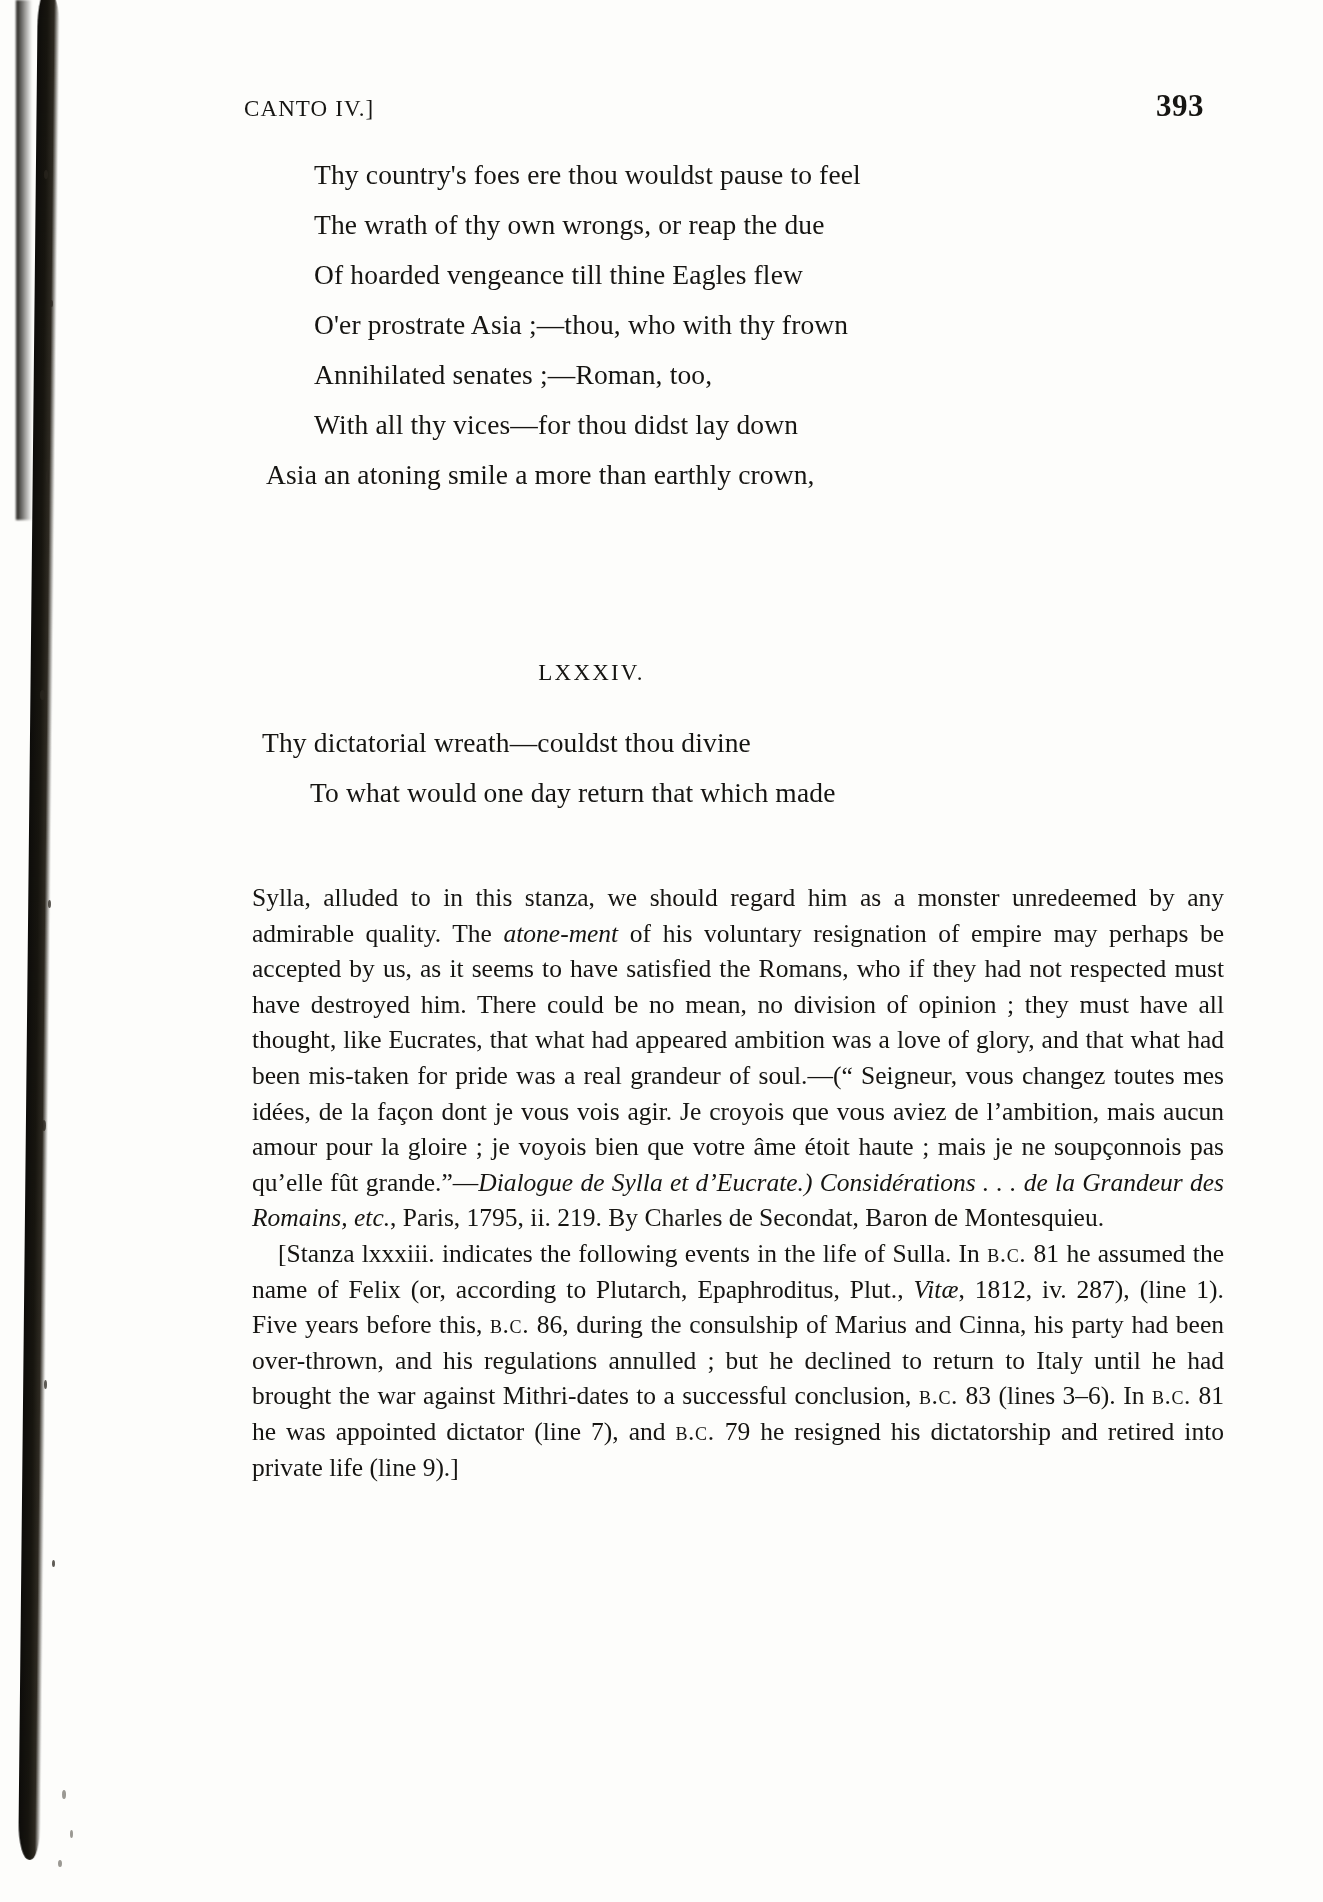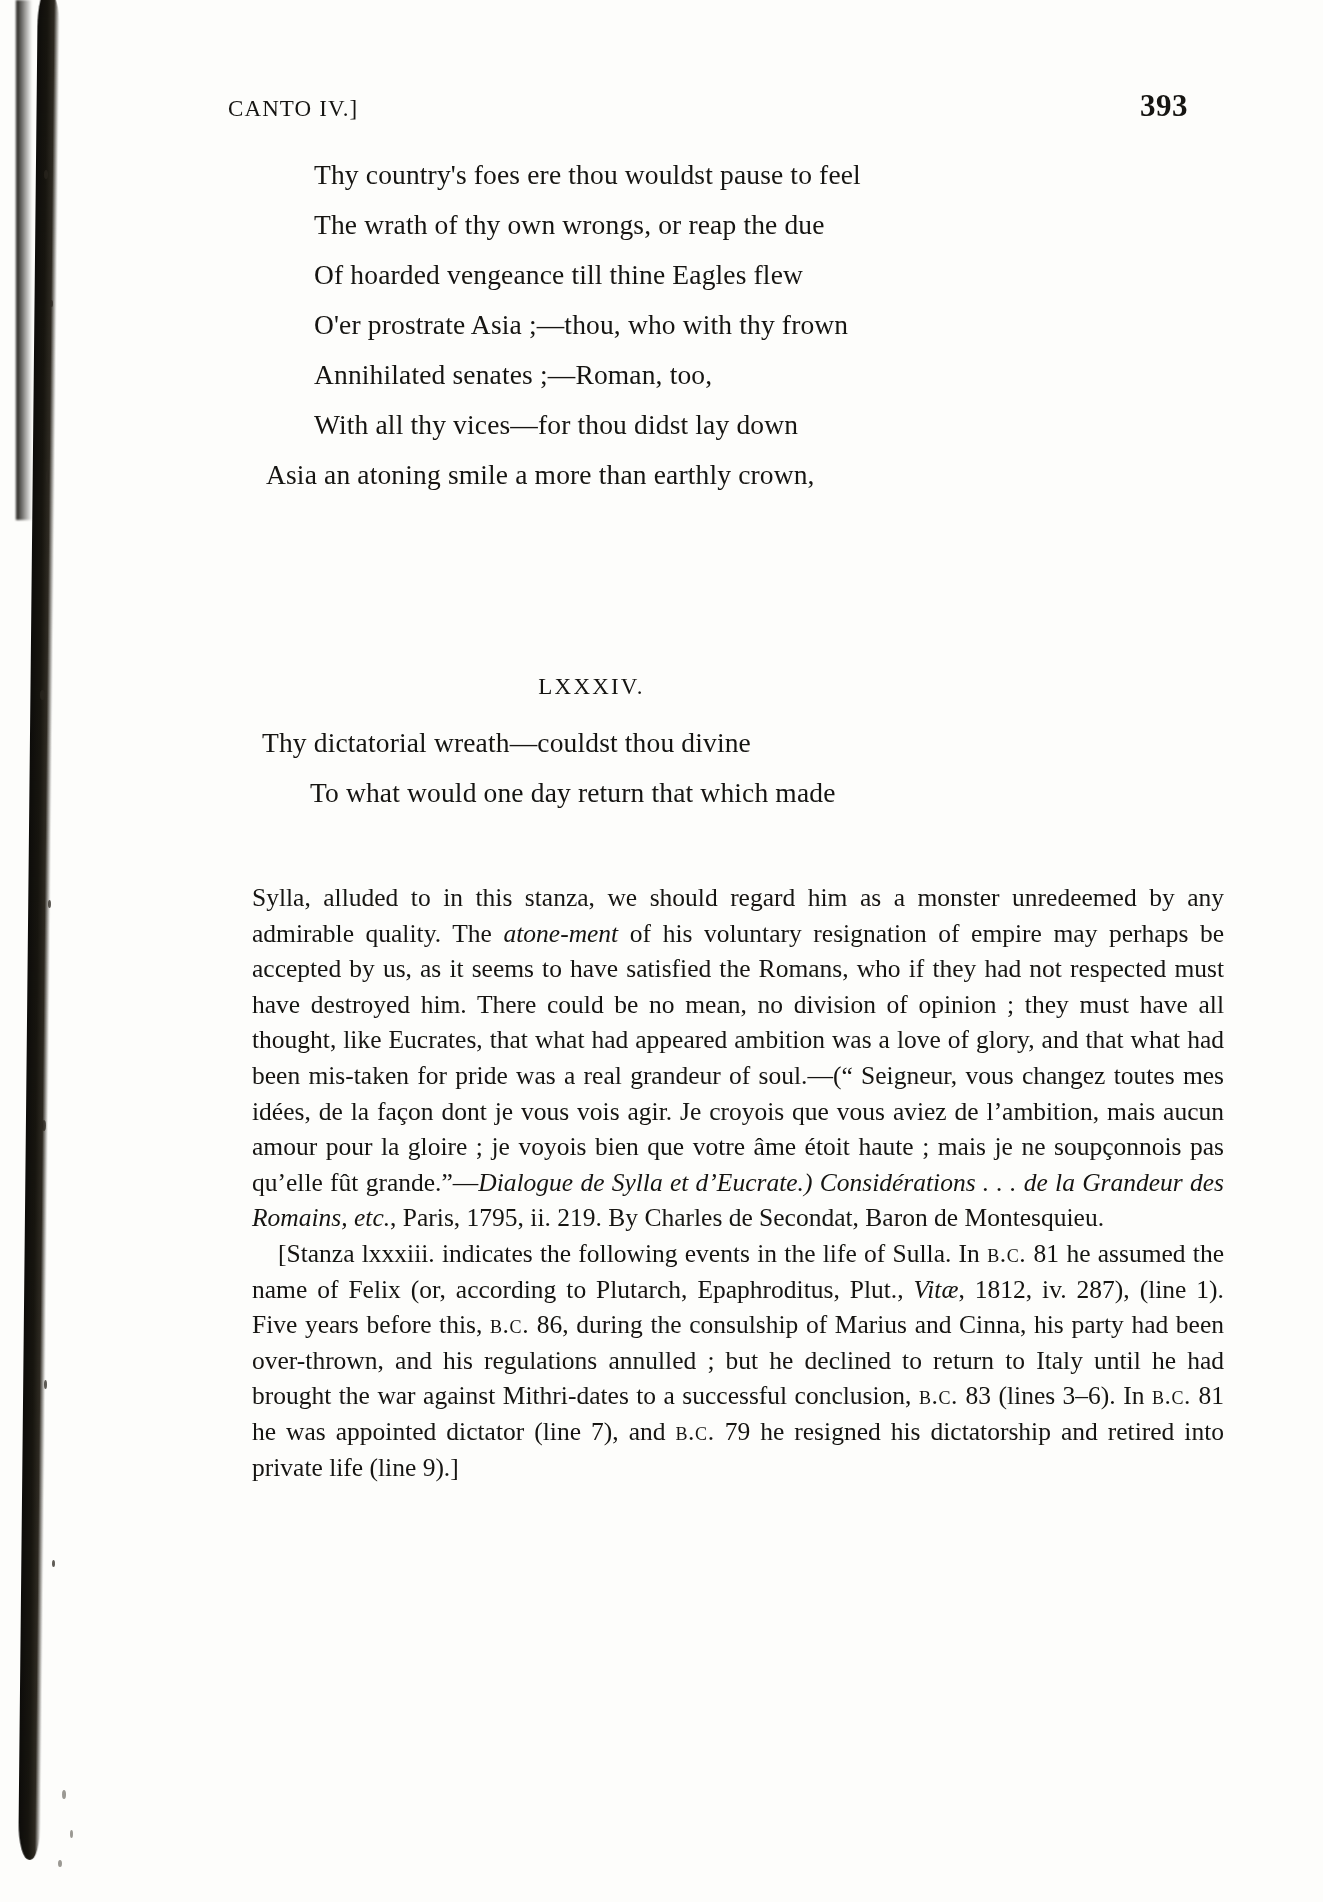--- a/index.html
+++ b/index.html
@@ -54,21 +54,21 @@
   .content {
     position: absolute;
     left: 0; top: 0;
     width: 1323px;
     height: 1902px;
   }
 
   
   .runhead {
     position: absolute;
-    left: 228px;
+    left: 244px;
     top: 88px;
     width: 960px;
     display: flex;
     align-items: baseline;
     justify-content: space-between;
   }
   .runhead .rh-left {
     font-variant: small-caps;
     letter-spacing: 1.1px;
     font-size: 23px;
@@ -101,21 +101,21 @@
     line-height: 50px;
     letter-spacing: 0.15px;
     white-space: pre;
   }
   .ind1 { padding-left: 310px; }
   .ind0 { padding-left: 262px; }
 
   .stanza-num {
     position: absolute;
     left: 0;
-    top: 674px;
+    top: 660px;
     width: 1323px;
     text-align: center;
     font-variant: small-caps;
     letter-spacing: 2.2px;
     font-size: 23px;
     padding-right: 140px;
     box-sizing: border-box;
   }
 
   .verse2 {

